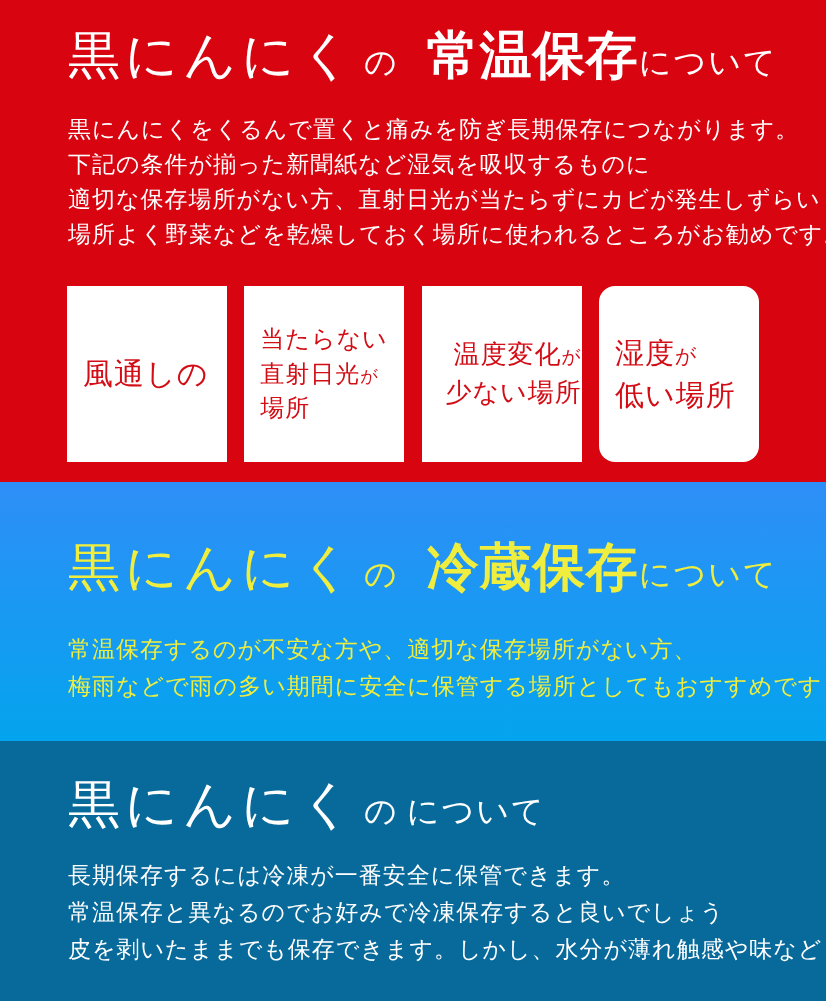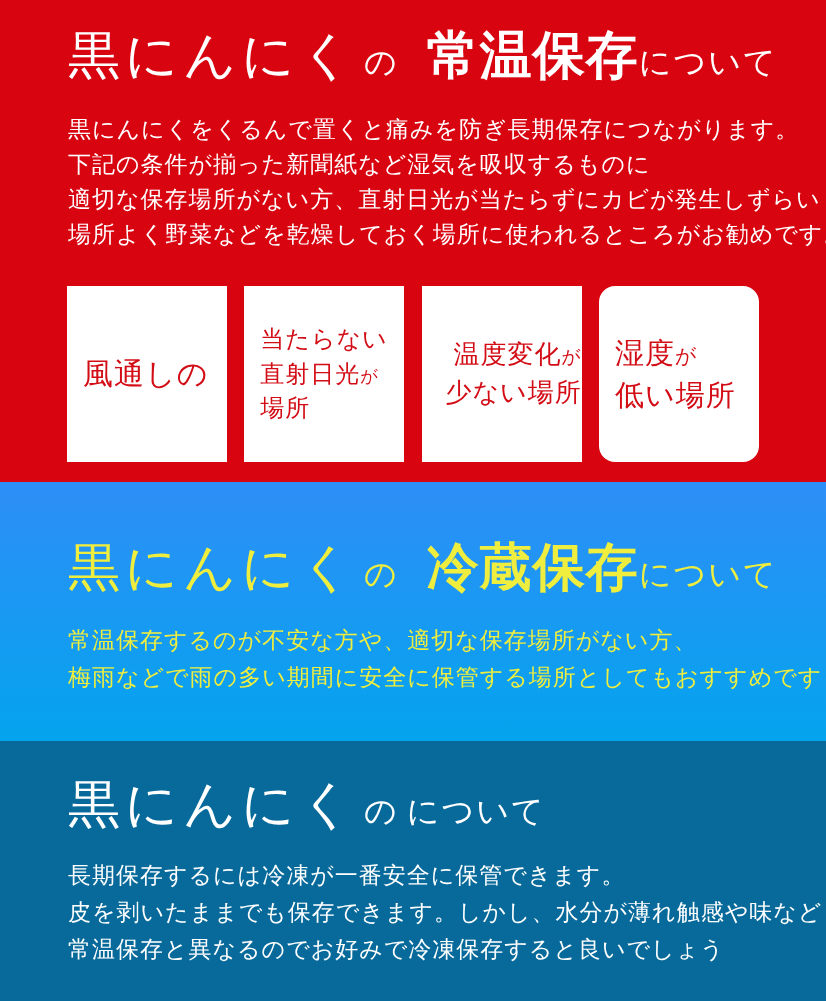--- a/index.html
+++ b/index.html
@@ -20,21 +20,21 @@
   .sec-blue .title{padding-top:50px;}
   .sec-dark .title{padding-top:28px;}
   .t-big{font-size:52px;}
   .t-brand{letter-spacing:5px;}
   .t-method{font-weight:bold;letter-spacing:1px;margin-left:20px;}
   .t-small{font-size:32px;letter-spacing:2px;}
   .t-particle{margin:0 8px 0 6px;}
 
   .body{padding-left:68px;}
   .sec-red  .body{margin-top:14px;}
-  .sec-blue .body{margin-top:12px;}
+  .sec-blue .body{margin-top:21px;}
   .sec-dark .body{margin-top:10px;}
   .body-line{font-size:23px;letter-spacing:1px;white-space:nowrap;}
   .sec-red  .body-line{line-height:35px;}
   .sec-blue .body-line,
   .sec-dark .body-line{line-height:37px;}
 
   .boxes{
     display:flex;justify-content:space-between;
     padding:0 67px;margin-top:34px;
   }
@@ -103,18 +103,18 @@
   </section>
 
   <section class="sec sec-dark">
     <h2 class="title">
       <span class="t-big t-brand">黒にんにく</span>
       <span class="t-small t-particle">の</span>
       <span class="t-small t-suffix">について</span>
     </h2>
     <div class="body">
       <div class="body-line">長期保存するには冷凍が一番安全に保管できます。</div>
+      <div class="body-line">常温保存と異なるのでお好みで冷凍保存すると良いでしょう</div>
       <div class="body-line">皮を剥いたままでも保存できます。しかし、水分が薄れ触感や味など</div>
-      <div class="body-line">常温保存と異なるのでお好みで冷凍保存すると良いでしょう</div>
     </div>
   </section>
 
 </div>
 
 </body></html>

